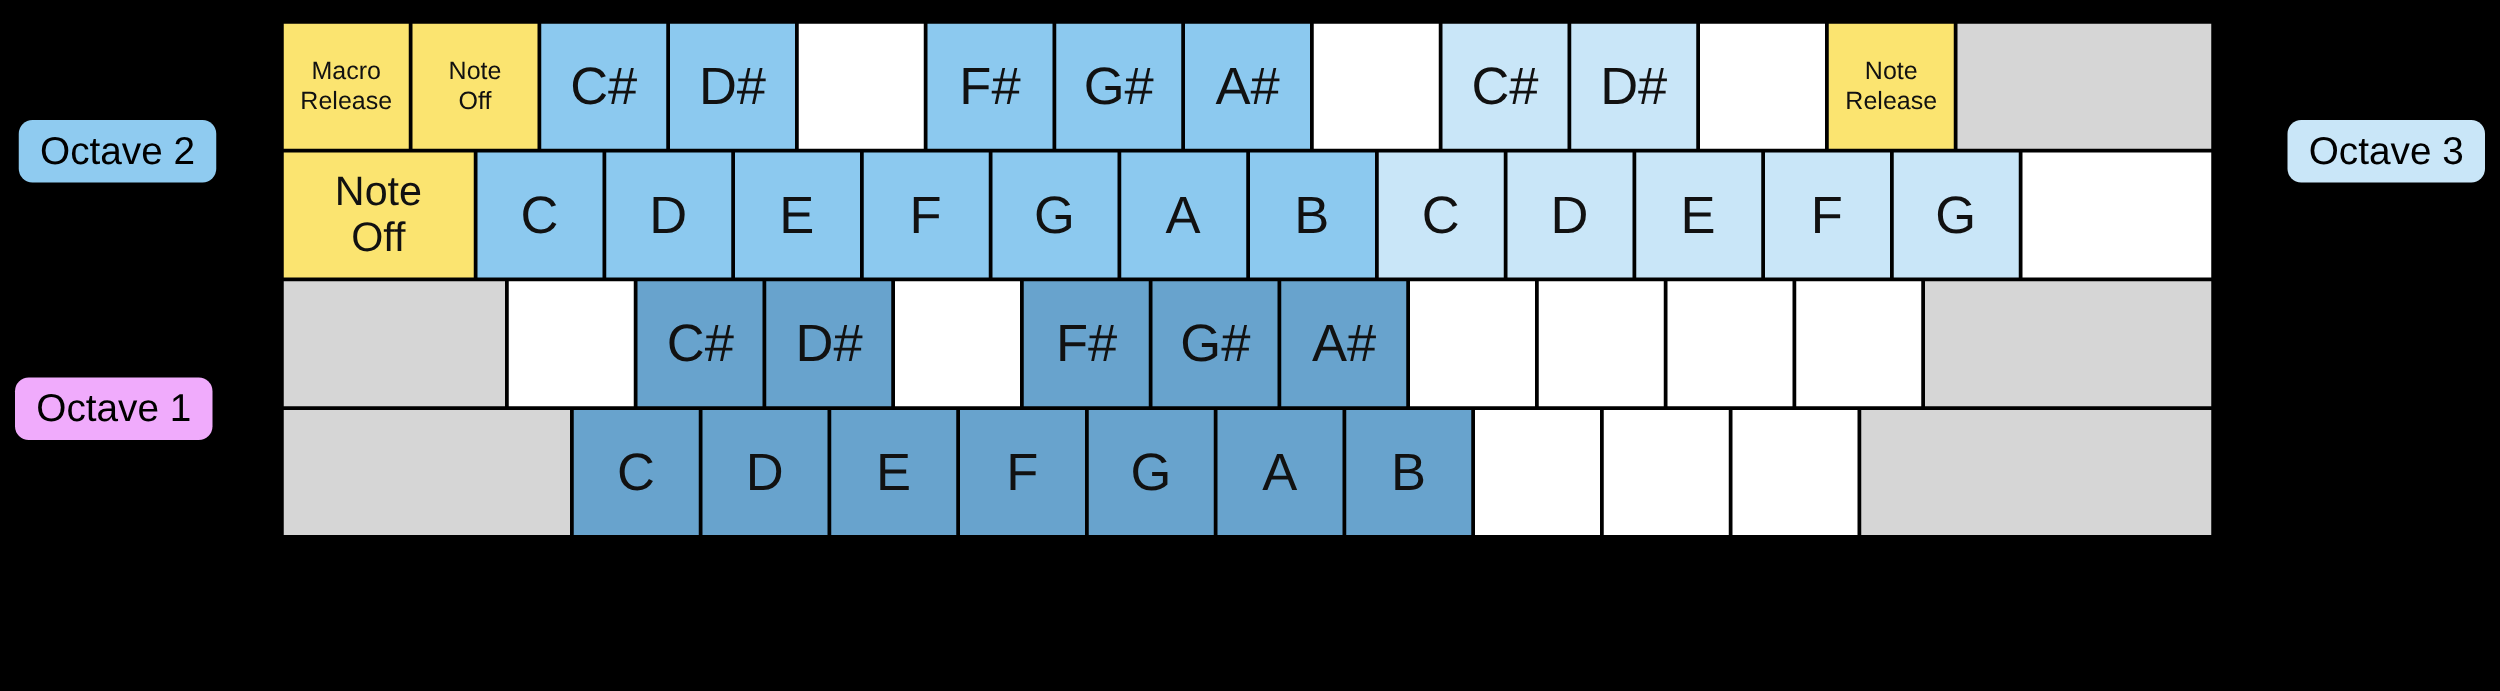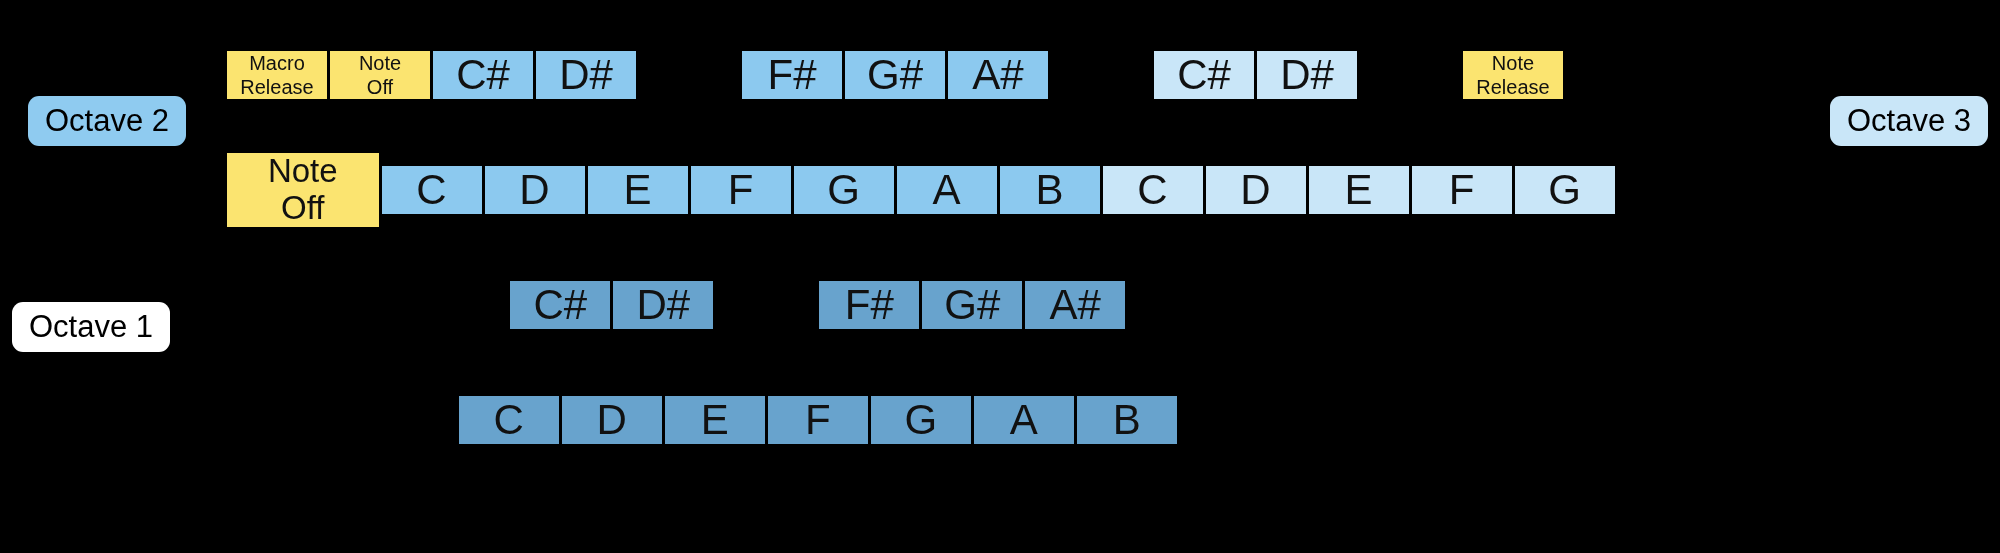--- a/index.html
+++ b/index.html
@@ -17,22 +17,21 @@
     top: 16px;
     background: #000;
     padding: 3px;
     display: flex;
     flex-direction: column;
     gap: 3px;
   }
   .row {
     display: flex;
     gap: 3px;
-    height: 112px;
-    align-items: center;
+    height: 100px;
   }
   .key {
     display: flex;
     align-items: center;
     justify-content: center;
     text-align: center;
     white-space: pre-line;
     color: #111;
     box-sizing: border-box;
     flex: 0 0 auto;
@@ -41,29 +40,29 @@
   .key.md { font-size: 33px; line-height: 1.12; }
   .key.sm { font-size: 20px; line-height: 1.22; }
   .pill {
     position: absolute;
     color: #000;
     font-size: 31px;
     padding: 7px 17px;
     border-radius: 11px;
     white-space: nowrap;
   }
-  .pill-oct2 { left: 28px;  top: 96px; }
+  .pill-oct2 { left: 15px;  top: 96px; }
   .pill-oct1 { left: 12px;  top: 302px; }
   .pill-oct3 { right: 12px; top: 96px; }
 </style>
 </head>
 <body>
 
 <div class="pill pill-oct2" id="pill-oct2" style="background: rgb(143, 203, 240);">Octave 2</div>
-<div class="pill pill-oct1" id="pill-oct1" style="background: #ffffff;">Octave 1</div>
+<div class="pill pill-oct1" id="pill-oct1" style="background: #f0abfc;">Octave 1</div>
 <div class="pill pill-oct3" id="pill-oct3" style="background: rgb(201, 230, 248);">Octave 3</div>
 
 <div class="grid" id="grid">
     <div class="row">
       <div class="key sm" style="width: 100px; background: rgb(251, 228, 112);">Macro
 Release</div>
       <div class="key sm" style="width: 100px; background: rgb(251, 228, 112);">Note
 Off</div>
       <div class="key lg" style="width: 100px; background: rgb(140, 201, 239);">C#</div>
       <div class="key lg" style="width: 100px; background: rgb(140, 201, 239);">D#</div>

